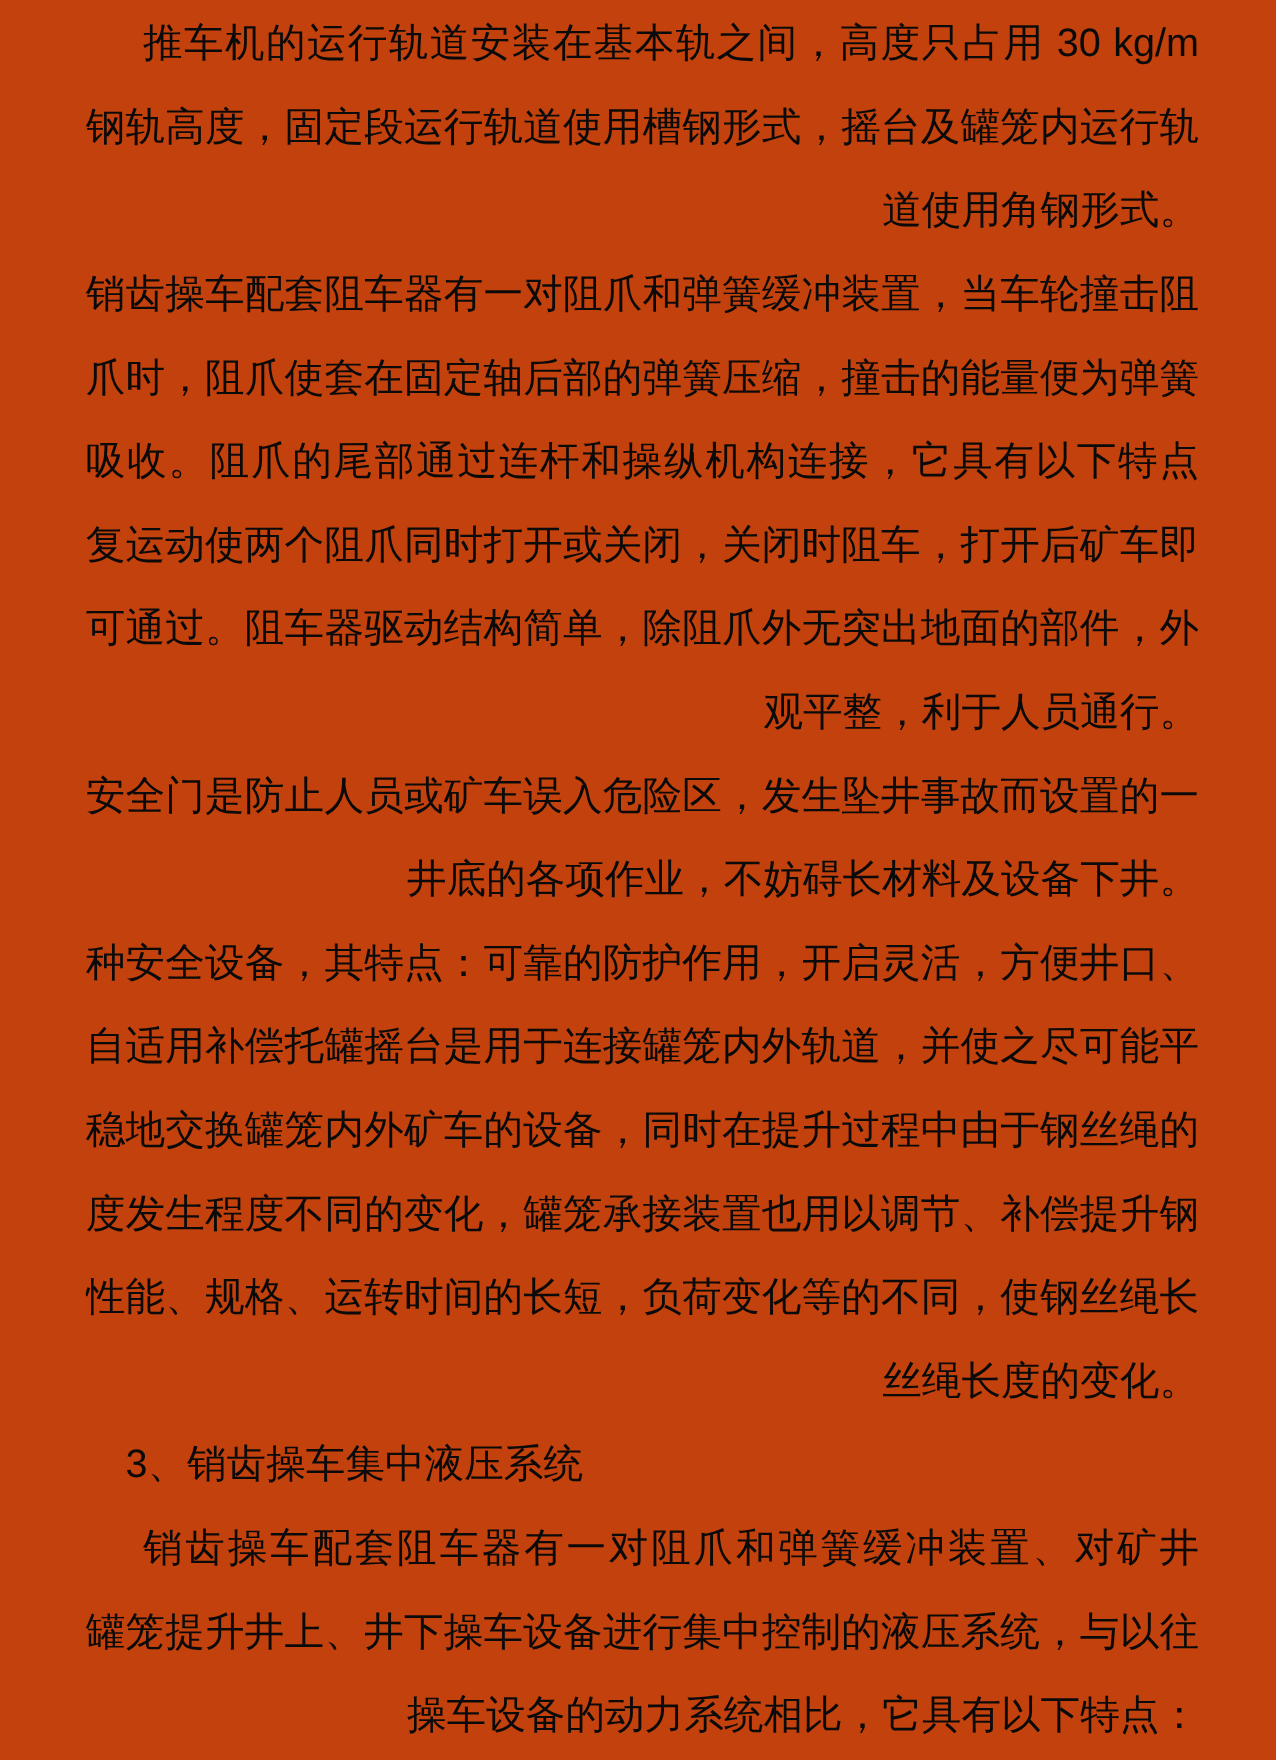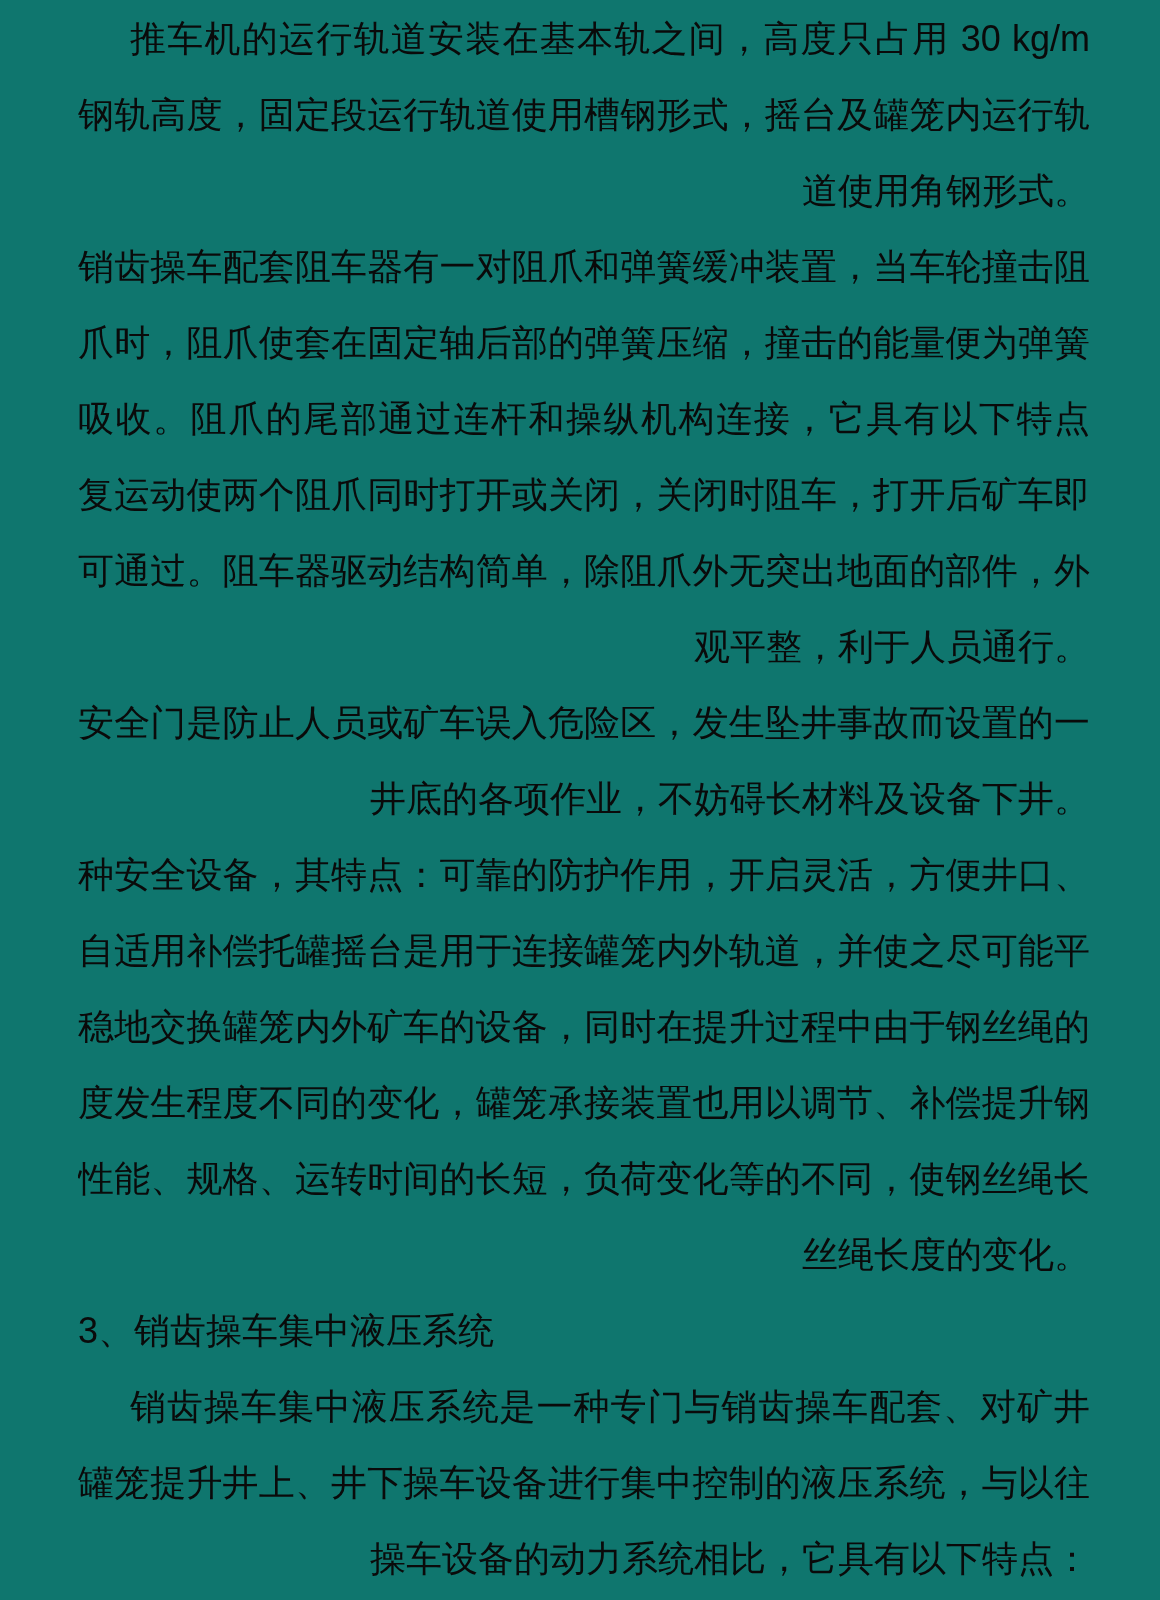--- a/index.html
+++ b/index.html
@@ -4,21 +4,21 @@
 <style>
   html, body {
     margin: 0;
     padding: 0;
     background: #ffffff;
   }
   .page {
     position: relative;
     width: 1160px;
     height: 1600px;
-    background: #0f766e;
+    background: #c2410c;
     box-sizing: border-box;
     padding: 1px 70px 0 78px;
     overflow: hidden;
     font-family: "Liberation Sans", "DejaVu Sans", sans-serif;
     color: #0a0a0a;
   }
   .para {
     margin: 0;
     padding: 0;
   }
@@ -35,20 +35,21 @@
     text-align: justify;
     text-align-last: justify;
     text-justify: inter-character;
   }
   .line.indent {
     text-indent: 52px;
   }
   .line.heading {
     
     text-align: left;
+    margin-left: 36px;
   }
 </style>
 </head>
 <body>
 
 <div class="page">
   <div>
       <div class="para">
         <div class="line fill indent">推车机的运行轨道安装在基本轨之间，高度只占用 30 kg/m</div>
         <div class="line fill">钢轨高度，固定段运行轨道使用槽钢形式，摇台及罐笼内运行轨</div>
@@ -71,18 +72,18 @@
         <div class="line fill">自适用补偿托罐摇台是用于连接罐笼内外轨道，并使之尽可能平</div>
         <div class="line fill">稳地交换罐笼内外矿车的设备，同时在提升过程中由于钢丝绳的</div>
         <div class="line fill">度发生程度不同的变化，罐笼承接装置也用以调节、补偿提升钢</div>
         <div class="line fill">性能、规格、运转时间的长短，负荷变化等的不同，使钢丝绳长</div>
         <div class="line">丝绳长度的变化。</div>
       </div>
       <div class="para">
         <div class="line heading">3、销齿操车集中液压系统</div>
       </div>
       <div class="para">
-        <div class="line fill indent">销齿操车集中液压系统是一种专门与销齿操车配套、对矿井</div>
+        <div class="line fill indent">销齿操车配套阻车器有一对阻爪和弹簧缓冲装置、对矿井</div>
         <div class="line fill">罐笼提升井上、井下操车设备进行集中控制的液压系统，与以往</div>
         <div class="line">操车设备的动力系统相比，它具有以下特点：</div>
       </div>
     </div>
 </div>
 
 </body></html>

